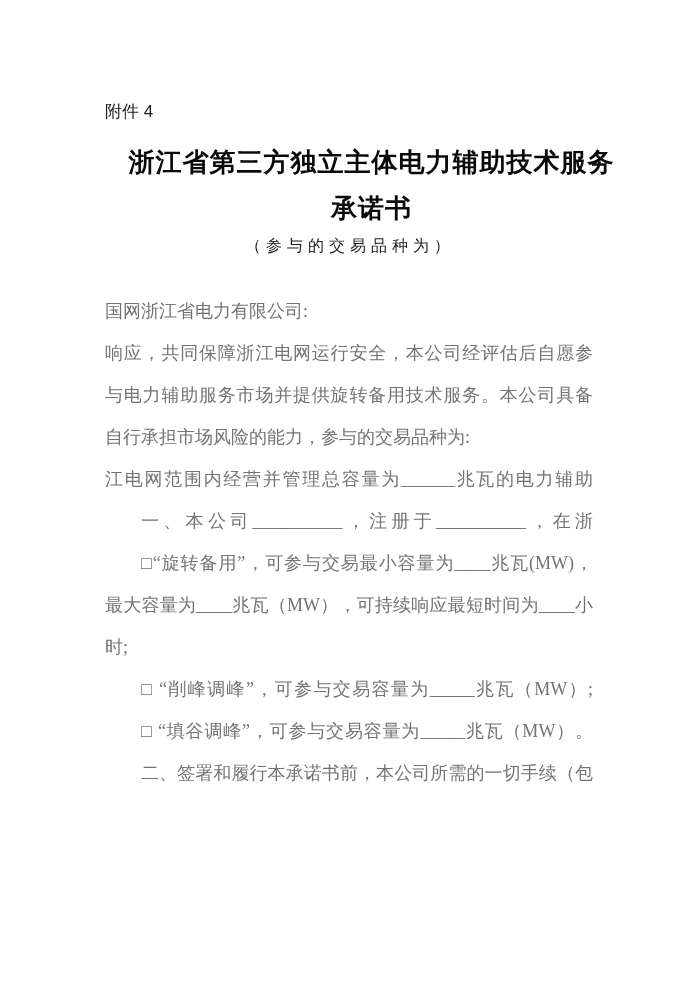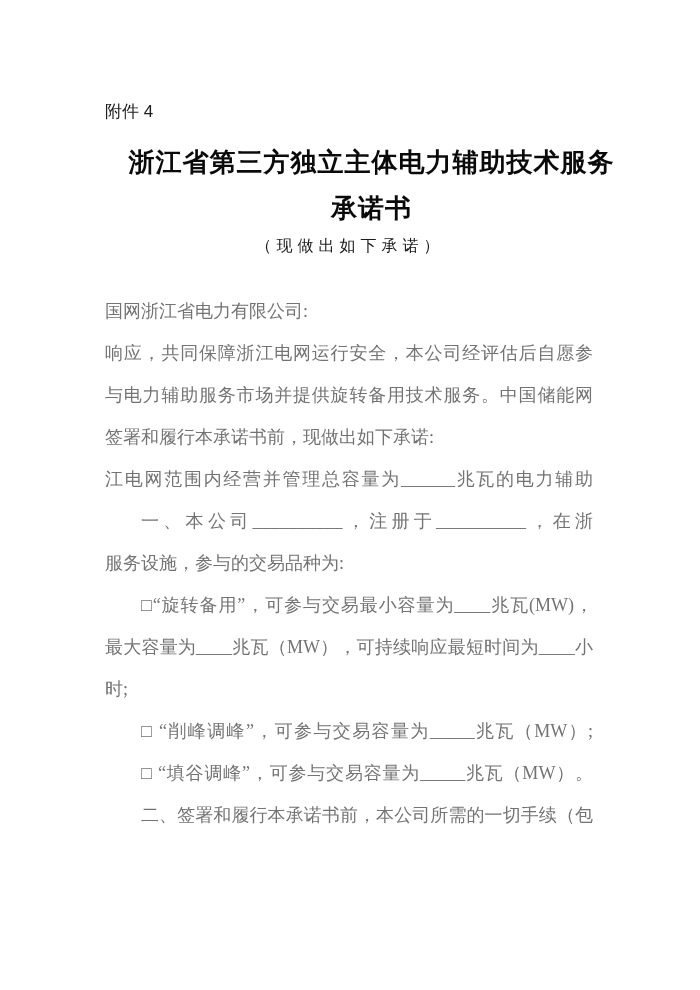--- a/index.html
+++ b/index.html
@@ -90,30 +90,29 @@
 
 <div class="page">
 
   <div class="attachment">附件 4</div>
 
   <div class="title-block">
     <div>浙江省第三方独立主体电力辅助技术服务</div>
     <div>承诺书</div>
   </div>
 
-  <div class="subtitle">（现做出如下承诺）</div>
+  <div class="subtitle">（参与的交易品种为）</div>
 
   <div class="doc-body">
     <div class="line">国网浙江省电力有限公司:</div>
     <div class="line fill">响应，共同保障浙江电网运行安全，本公司经评估后自愿参</div>
-    <div class="line fill">与电力辅助服务市场并提供旋转备用技术服务。中国储能网</div>
-    <div class="line">签署和履行本承诺书前，现做出如下承诺:</div>
+    <div class="line fill">与电力辅助服务市场并提供旋转备用技术服务。本公司具备</div>
+    <div class="line">自行承担市场风险的能力，参与的交易品种为:</div>
     <div class="line fill">江电网范围内经营并管理总容量为______兆瓦的电力辅助</div>
     <div class="line indent fill">一、本公司__________，注册于__________，在浙</div>
-    <div class="line">服务设施，参与的交易品种为:</div>
     <div class="line indent fill">□“旋转备用”，可参与交易最小容量为____兆瓦(MW)，</div>
     <div class="line fill">最大容量为____兆瓦（MW），可持续响应最短时间为____小</div>
     <div class="line">时;</div>
     <div class="line indent fill">□ “削峰调峰”，可参与交易容量为_____兆瓦（MW）;</div>
     <div class="line indent fill">□ “填谷调峰”，可参与交易容量为_____兆瓦（MW）。</div>
     <div class="line indent fill">二、签署和履行本承诺书前，本公司所需的一切手续（包</div>
   </div>
 
   <div class="logo" style="color: #a16207; margin-top: 14px;">
     <span class="logo-en">ESCN</span><span class="logo-cn">中国储能网</span>

